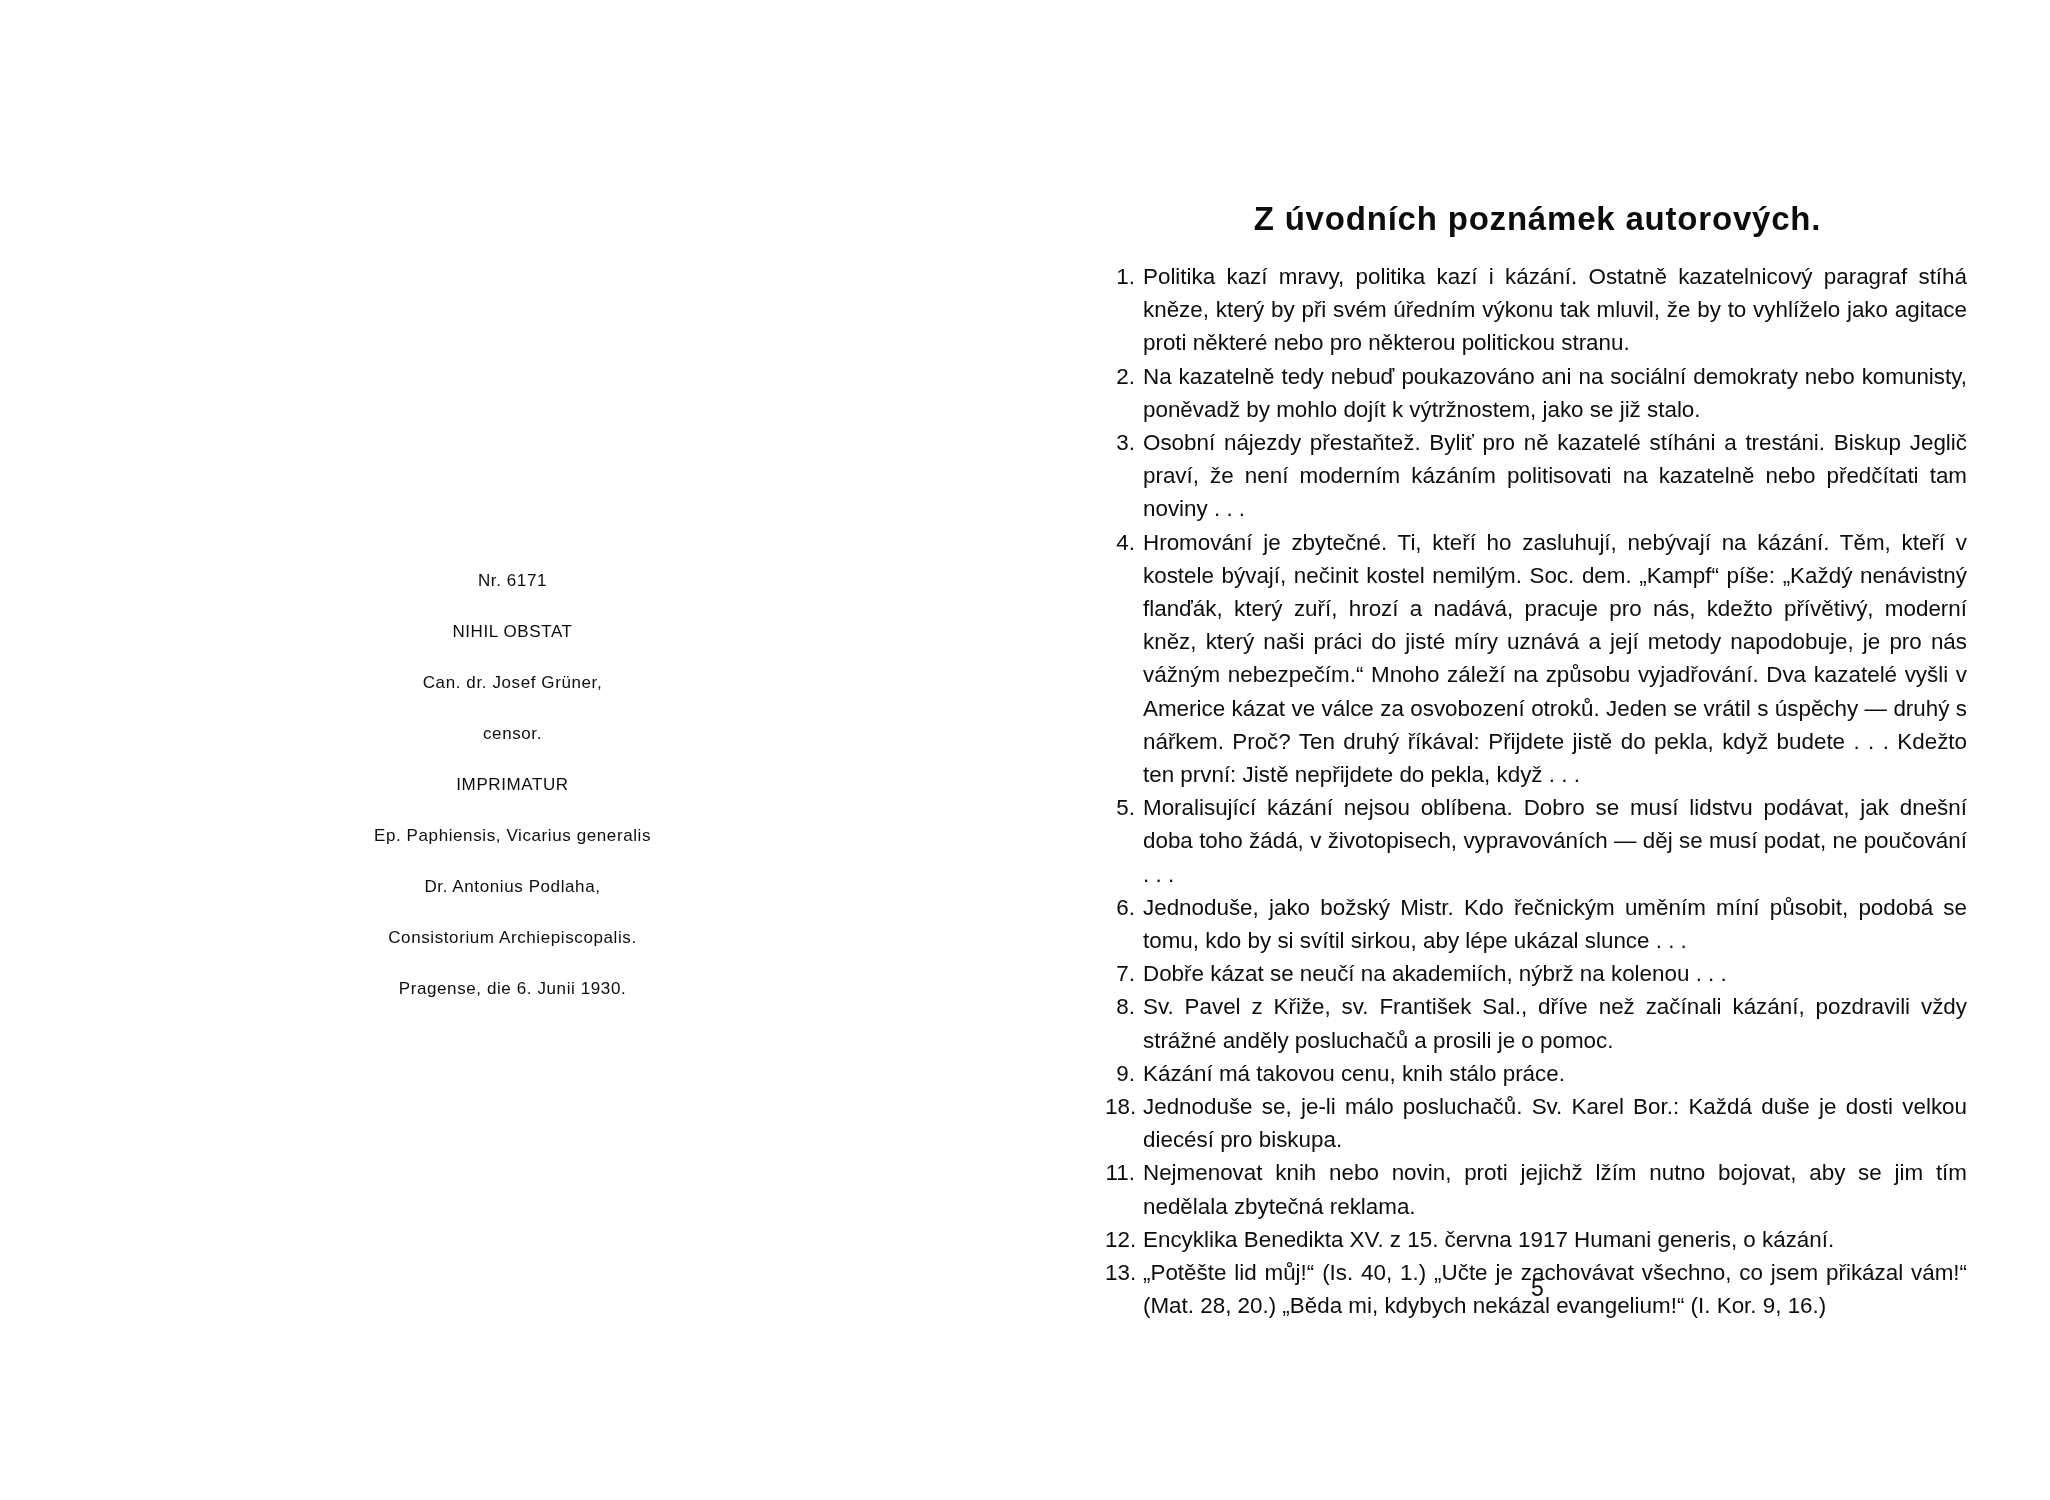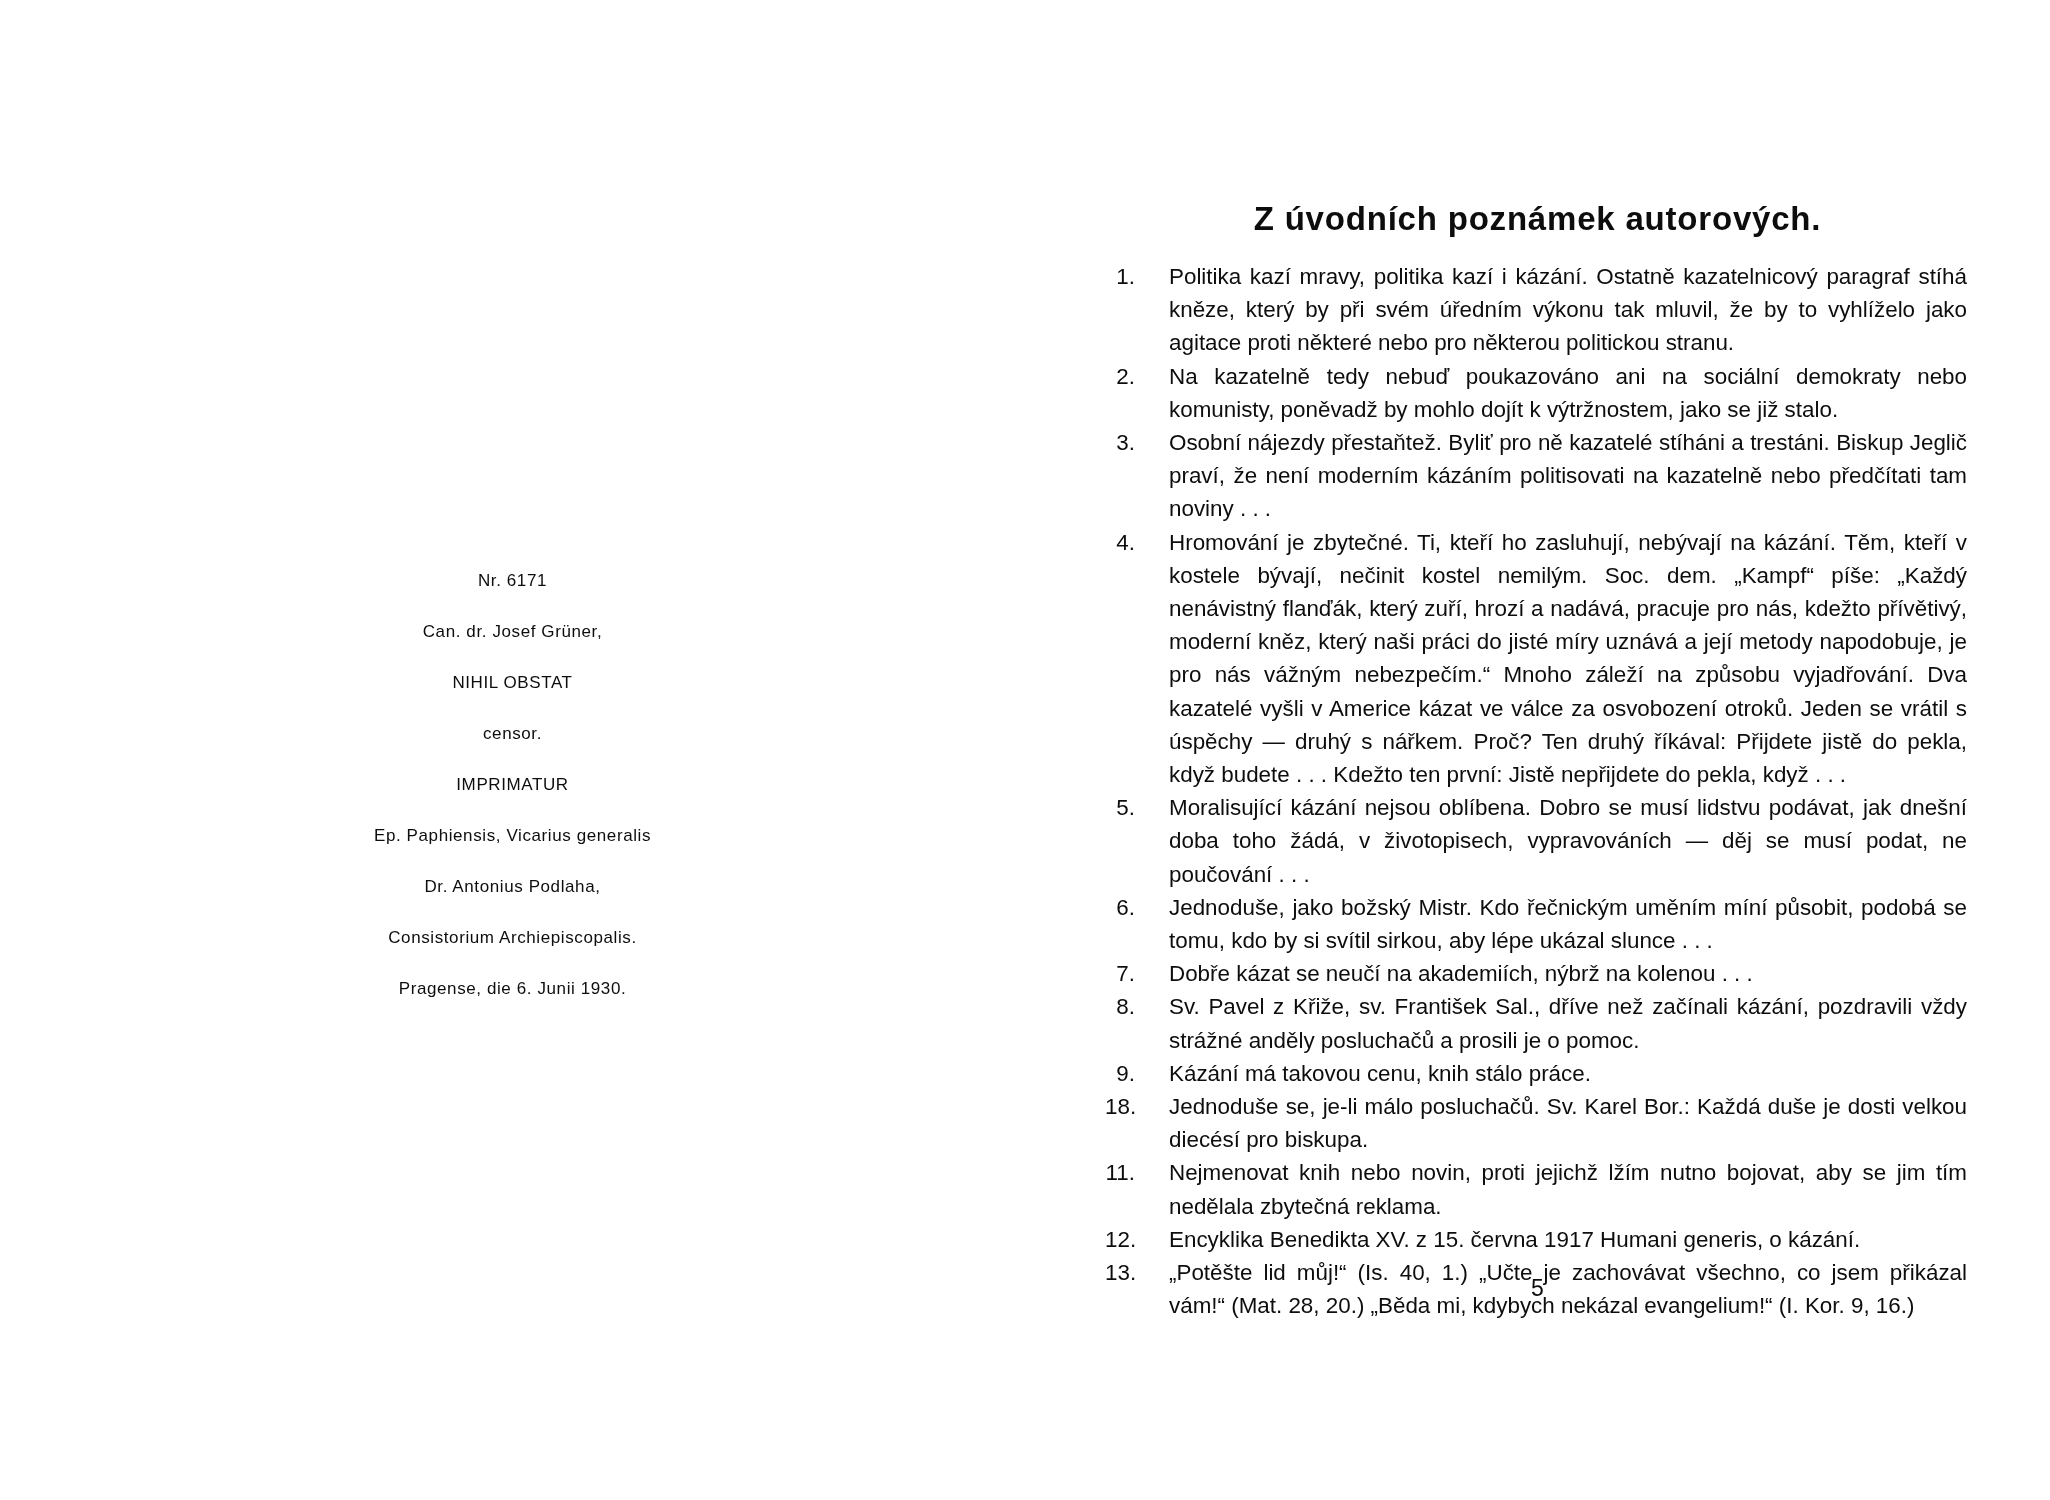--- a/index.html
+++ b/index.html
@@ -79,41 +79,40 @@
     position: absolute;
     left: 0;
     top: 0;
     width: 30px;
     text-align: right;
     font-variant-numeric: lining-nums;
   }
   .notes li .txt {
     display: block;
     hyphens: manual;
-    margin-left: 26px;
   }
   .page-number {
     position: absolute;
     left: 0;
     top: 1275px;
     width: 1025px;
     text-align: center;
     font-size: 23px;
   }
 </style>
 </head>
 <body>
 
 <div class="spread">
 
   <div class="page-left">
     <div class="imprimatur-block">
       <span class="line">Nr. 6171</span>
+      <span class="line">NIHIL OBSTAT</span>
       <span class="line">Can. dr. Josef Grüner,</span>
-      <span class="line">NIHIL OBSTAT</span>
       <span class="line">censor.</span>
       <span class="line">IMPRIMATUR</span>
       <span class="line">Ep. Paphiensis, Vicarius generalis</span>
       <span class="line">Dr. Antonius Podlaha,</span>
       <span class="line">Consistorium Archiepiscopalis.</span>
       <span class="line">Pragense, die 6. Junii 1930.</span>
     </div>
   </div>
 
   <div class="page-right">

